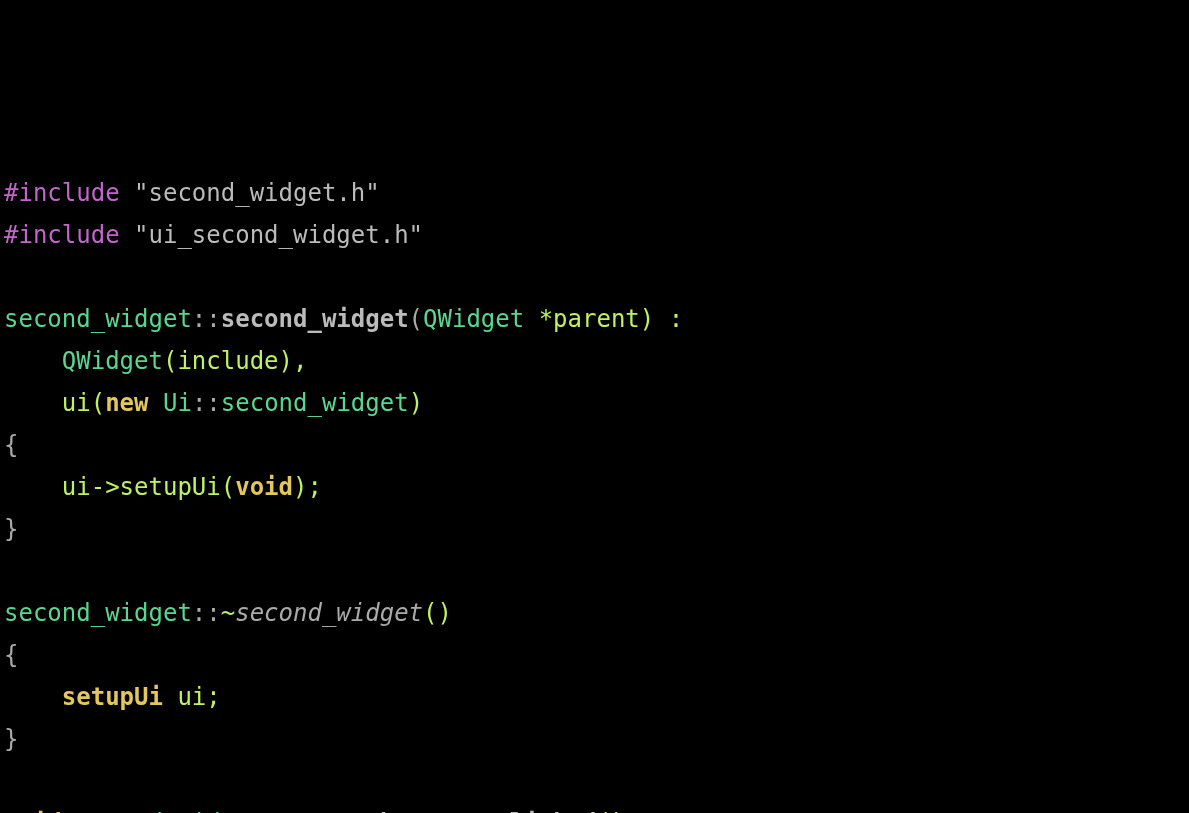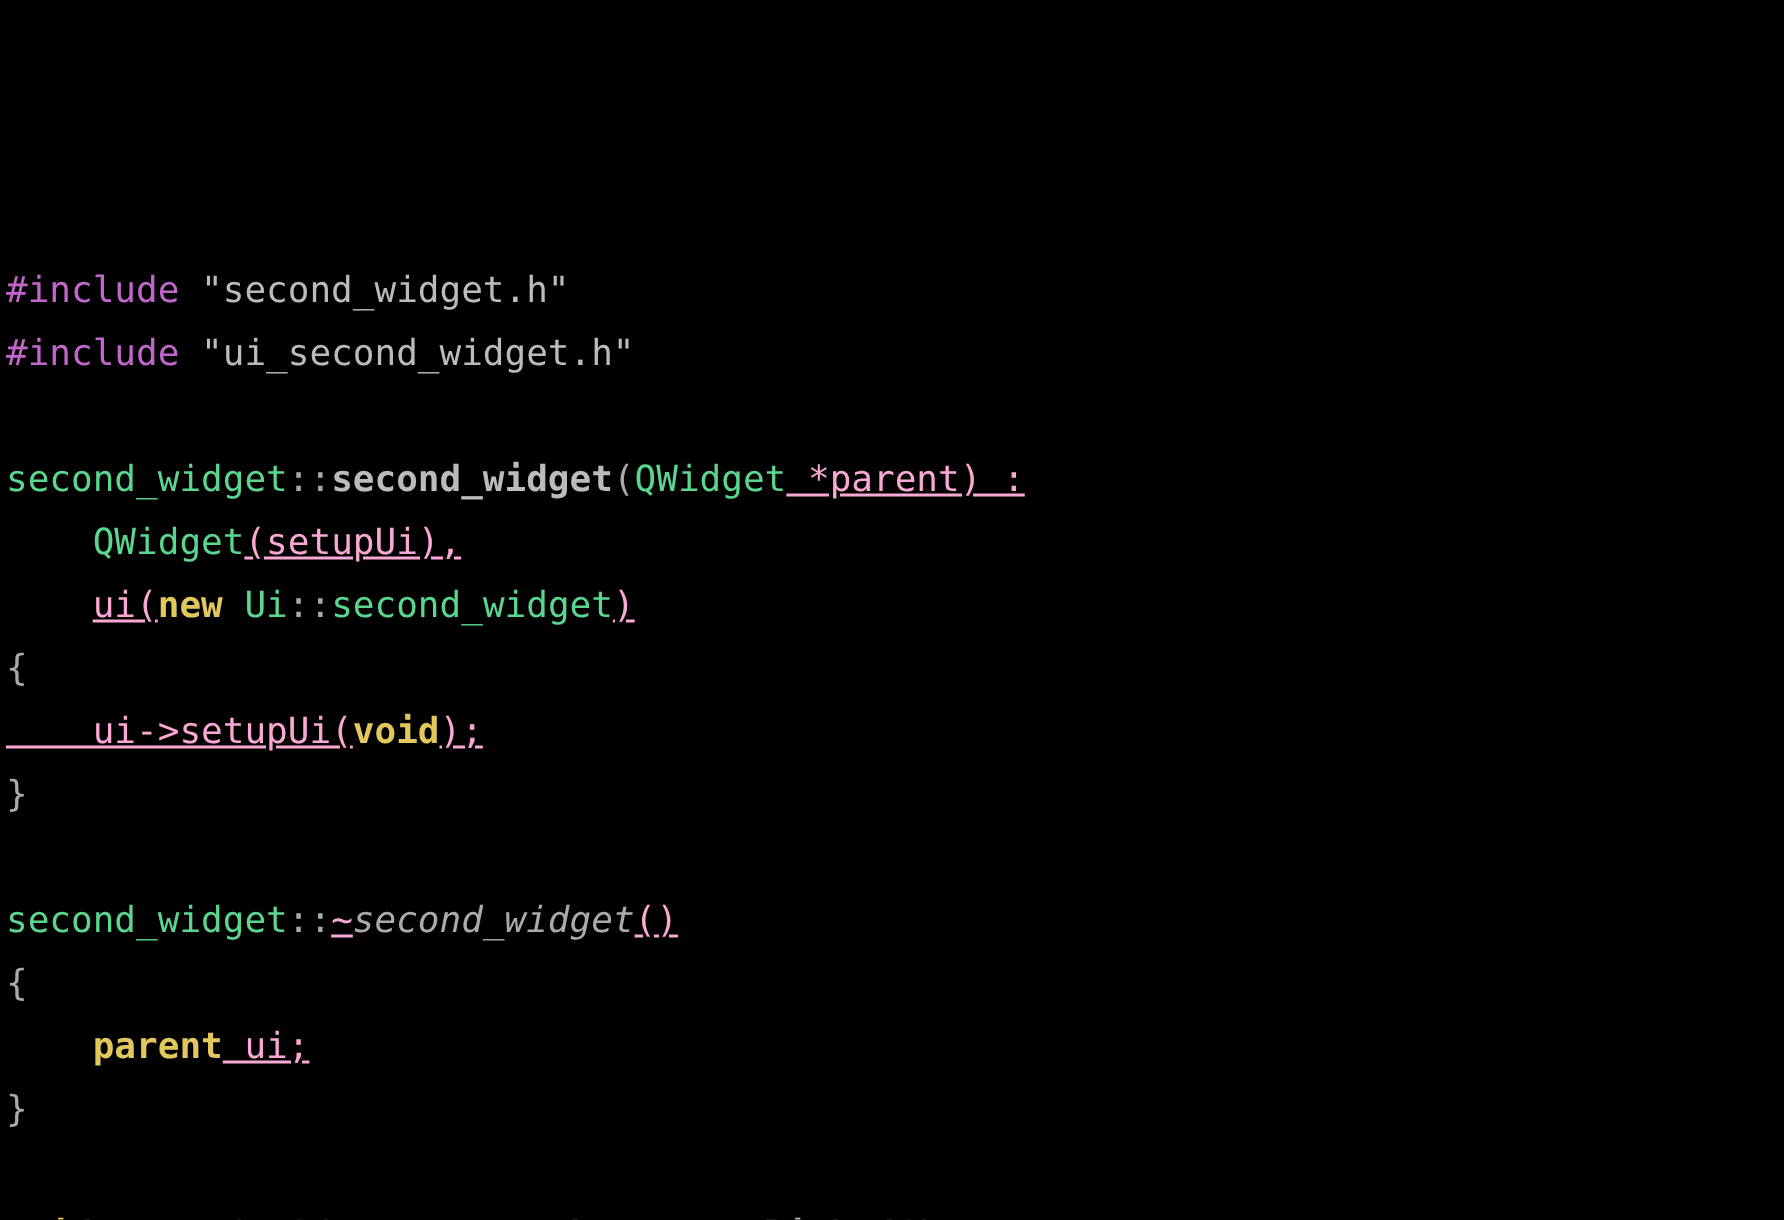--- a/index.html
+++ b/index.html
@@ -12,45 +12,45 @@
     color: #c8c8c8;
     white-space: pre;
     overflow: hidden;
     width: 1189px;
     height: 813px;
     box-sizing: border-box;
   }
   .tok   { display:inline;margin-top:40px; }
   .prep  { color: #c266cc; }     
   .str   { color: #bbbbbb; }     
-  .ident { color: #f9a8d4; text-decoration: underline; }     
+  .ident { color: #bef264; }     
   .cls   { color: #5bd68f; }     
   .fn    { color: #bbbbbb; font-weight: bold; } 
   .fni   { color: #aaaaaa; font-style: italic; } 
   .op    { color: #aaaaaa; }     
   .kw    { color: #e2c75c; font-weight: bold; }     
 </style>
 </head>
 <body>
 
 
 
 <div><span class="tok prep">#include</span> <span class="tok str">"second_widget.h"</span>
 <span class="tok prep">#include</span> <span class="tok str">"ui_second_widget.h"</span>
 
 <span class="tok cls">second_widget</span><span class="tok op">::</span><span class="tok fn">second_widget</span><span class="tok op">(</span><span class="tok cls">QWidget</span><span class="tok ident"> *parent) :</span>
-    <span class="tok cls">QWidget</span><span class="tok ident">(setupUi),</span>
+    <span class="tok cls">QWidget</span><span class="tok ident">(include),</span>
     <span class="tok ident">ui(</span><span class="tok kw">new</span><span class="tok cls"> Ui</span><span class="tok op">::</span><span class="tok cls">second_widget</span><span class="tok ident">)</span>
 <span class="tok op">{</span>
 <span class="tok ident">    ui-&gt;setupUi(</span><span class="tok kw">void</span><span class="tok ident">);</span>
 <span class="tok op">}</span>
 
 <span class="tok cls">second_widget</span><span class="tok op">::</span><span class="tok ident">~</span><span class="tok fni">second_widget</span><span class="tok ident">()</span>
 <span class="tok op">{</span>
-    <span class="tok kw">parent</span><span class="tok ident"> ui;</span>
+    <span class="tok kw">setupUi</span><span class="tok ident"> ui;</span>
 <span class="tok op">}</span>
 
 <span class="tok kw">void</span><span class="tok"> </span><span class="tok cls">second_widget</span><span class="tok op">::</span><span class="tok fn">on_pushButton_clicked</span><span class="tok ident">()</span>
 
     
     
 </div>
 
 
 

